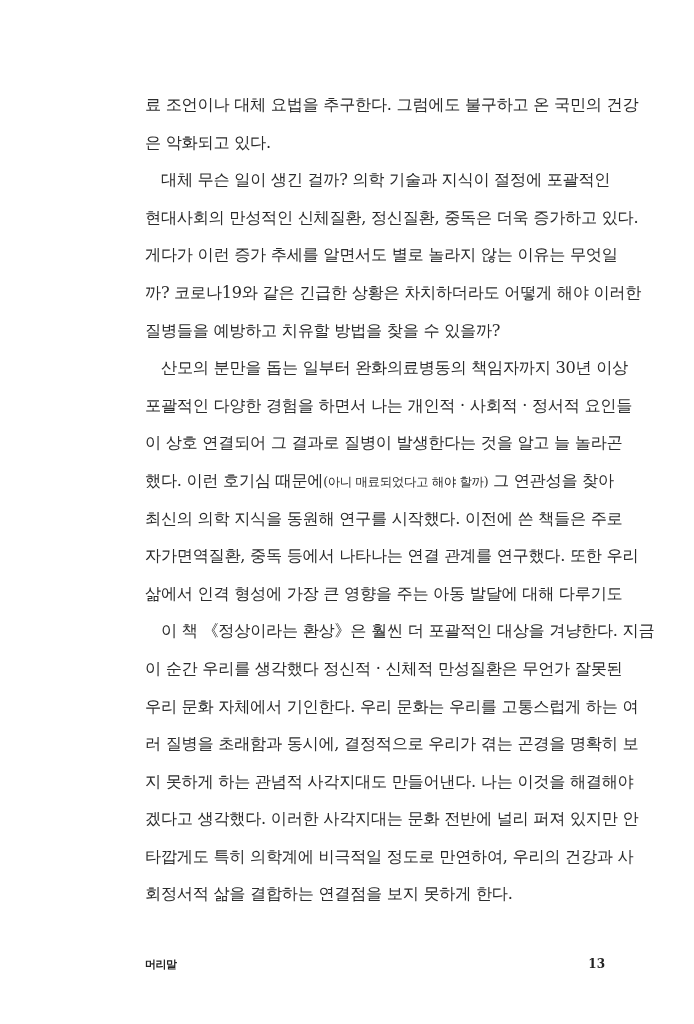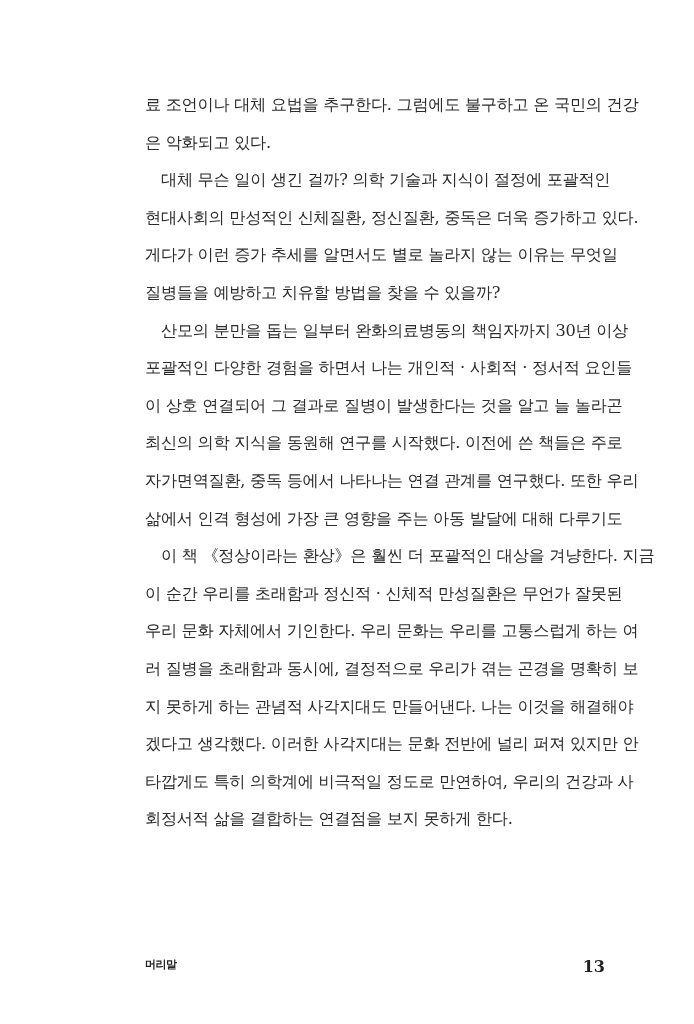--- a/index.html
+++ b/index.html
@@ -66,43 +66,47 @@
     .footer-title {
       font-family: "DejaVu Serif", serif;
       font-weight: bold;
       font-size: 11px;
       color: #222;
       letter-spacing: -0.5px;
     }
     .page-number {
       font-family: "DejaVu Serif", serif;
       font-weight: bold;
-      font-size: 16px;
+      font-size: 12px;
       color: #222;
     }
   </style>
 </head>
 <body>
 
 <div class="page">
   <div class="text-block">
     <div class="line">료 조언이나 대체 요법을 추구한다. 그럼에도 불구하고 온 국민의 건강</div>
     <div class="line">은 악화되고 있다.</div>
     <div class="line indent">대체 무슨 일이 생긴 걸까? 의학 기술과 지식이 절정에 포괄적인</div>
     <div class="line">현대사회의 만성적인 신체질환, 정신질환, 중독은 더욱 증가하고 있다.</div>
     <div class="line">게다가 이런 증가 추세를 알면서도 별로 놀라지 않는 이유는 무엇일</div>
+    <div class="line">까? 코로나19와 같은 긴급한 상황은 차치하더라도 어떻게 해야 이러한</div>
     <div class="line">질병들을 예방하고 치유할 방법을 찾을 수 있을까?</div>
     <div class="line indent">산모의 분만을 돕는 일부터 완화의료병동의 책임자까지 30년 이상</div>
     <div class="line">포괄적인 다양한 경험을 하면서 나는 개인적 · 사회적 · 정서적 요인들</div>
     <div class="line">이 상호 연결되어 그 결과로 질병이 발생한다는 것을 알고 늘 놀라곤</div>
+    <div class="line">
+      <span>했다. 이런 호기심 때문에</span><span class="small">(아니 매료되었다고 해야 할까)</span><span> 그 연관성을 찾아</span>
+    </div>
     <div class="line">최신의 의학 지식을 동원해 연구를 시작했다. 이전에 쓴 책들은 주로</div>
     <div class="line">자가면역질환, 중독 등에서 나타나는 연결 관계를 연구했다. 또한 우리</div>
     <div class="line">삶에서 인격 형성에 가장 큰 영향을 주는 아동 발달에 대해 다루기도</div>
     <div class="line indent">이 책 《정상이라는 환상》은 훨씬 더 포괄적인 대상을 겨냥한다. 지금</div>
-    <div class="line">이 순간 우리를 초래함과 정신적 · 신체적 만성질환은 무언가 잘못된</div>
+    <div class="line">이 순간 우리를 생각했다 정신적 · 신체적 만성질환은 무언가 잘못된</div>
     <div class="line">우리 문화 자체에서 기인한다. 우리 문화는 우리를 고통스럽게 하는 여</div>
     <div class="line">러 질병을 초래함과 동시에, 결정적으로 우리가 겪는 곤경을 명확히 보</div>
     <div class="line">지 못하게 하는 관념적 사각지대도 만들어낸다. 나는 이것을 해결해야</div>
     <div class="line">겠다고 생각했다. 이러한 사각지대는 문화 전반에 널리 퍼져 있지만 안</div>
     <div class="line">타깝게도 특히 의학계에 비극적일 정도로 만연하여, 우리의 건강과 사</div>
     <div class="line">회정서적 삶을 결합하는 연결점을 보지 못하게 한다.</div>
   </div>
 
   <div class="footer">
     <span class="footer-title">머리말</span>

